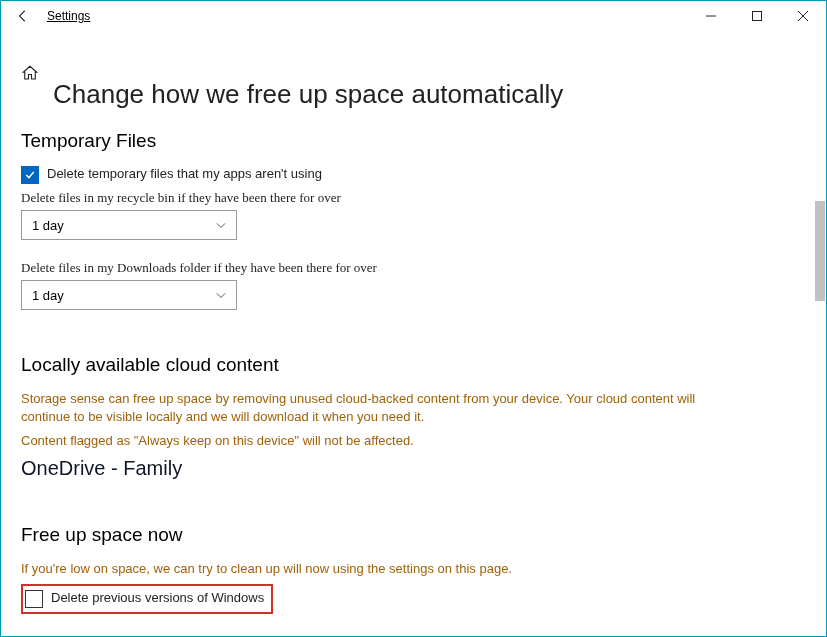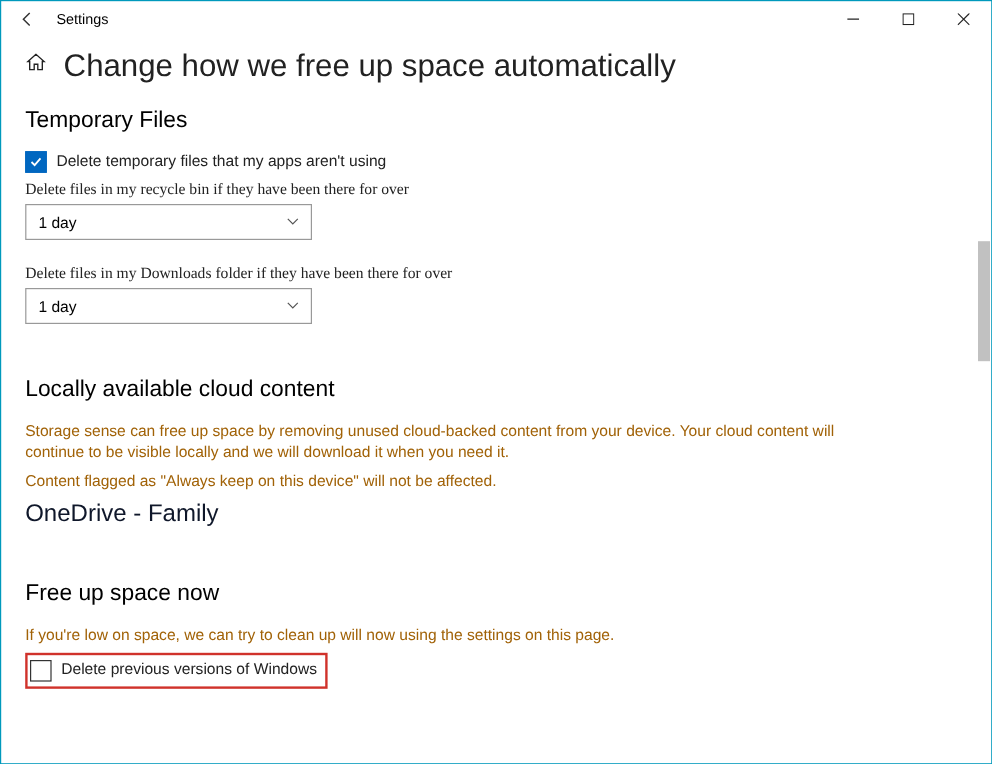--- a/index.html
+++ b/index.html
@@ -1,34 +1,34 @@
 <!DOCTYPE html>
 <html><head>
   <meta charset="utf-8">
   <style>
     * { margin: 0; padding: 0; box-sizing: border-box; font-family: "Segoe UI", Arial, sans-serif; }
     body { width: 827px; height: 637px; border: 1px solid #0099bc; background: #fff; position: relative; overflow: hidden; }
     .titlebar { height: 30px; display: flex; align-items: center; padding-left: 8px; position: relative; }
     .back-arrow { width: 28px; height: 28px; display: flex; align-items: center; justify-content: center; cursor: pointer; }
-    .titlebar-title { font-size: 12px; margin-left: 10px; }
+    .titlebar-title { font-size: 12px; margin-left: 10px; text-decoration: underline; }
     .win-controls { position: absolute; right: 0; top: 0; display: flex; }
     .win-ctrl { width: 46px; height: 30px; display: flex; align-items: center; justify-content: center; cursor: pointer; }
     .content { padding: 8px 20px 20px 20px; }
     .page-header { display: flex; align-items: center; gap: 14px; margin-bottom: 20px; }
     .home-icon { width: 18px; height: 18px; }
-    .page-title { font-size: 26px; font-weight: 400; color: #222; }
+    .page-title { font-size: 26px; font-weight: 400; color: #222; margin-top: 40px; }
     .section-title { font-size: 19px; font-weight: 400; color: #000000; margin-top: 6px; margin-bottom: 14px; }
     .checkbox-row { display: flex; align-items: flex-start; gap: 8px; margin-bottom: 6px; }
     .checkbox-row.highlight { border: 2px solid #d0322b; padding: 4px 7px 4px 2px; width: fit-content; }
     .checkbox, .checkbox-empty { width: 18px; height: 18px; border: 1px solid #333; display: flex; align-items: center; justify-content: center; }
     .checkbox { background: #0067c0; border-color: #0067c0; }
     .checkbox svg { width: 12px; height: 12px; }
     .check-label { font-size: 13px; color: #222; }
     .field-label { font-size: 13px; color: #222; margin-bottom: 4px; margin-top: 2px; font-family: Liberation Serif, serif; }
-    .dropdown { width: 239px; height: 30px; border: 1px solid #999; display: flex; align-items: center; justify-content: space-between; padding: 0 10px; cursor: pointer; margin-bottom: 20px; background: #fff; }
+    .dropdown { width: 216px; height: 30px; border: 1px solid #999; display: flex; align-items: center; justify-content: space-between; padding: 0 10px; cursor: pointer; margin-bottom: 20px; background: #fff; }
     .dropdown-text { font-size: 13px; }
     .dropdown svg { width: 10px; height: 10px; }
     .body-text { font-size: 13px; color: #a16207; margin-bottom: 6px; line-height: 1.4; max-width: 700px; }
     .subhead { font-size: 20px; font-weight: 400; color: #0f172a; margin-top: 5px; margin-bottom: 2px; }
     .scrollbar { position: absolute; right: 1px; top: 200px; width: 10px; height: 100px; background: #c1c1c1; }
     .gap { height: 18px; }
     .gap-lg { height: 36px; }
   </style>
 </head>
 <body>

